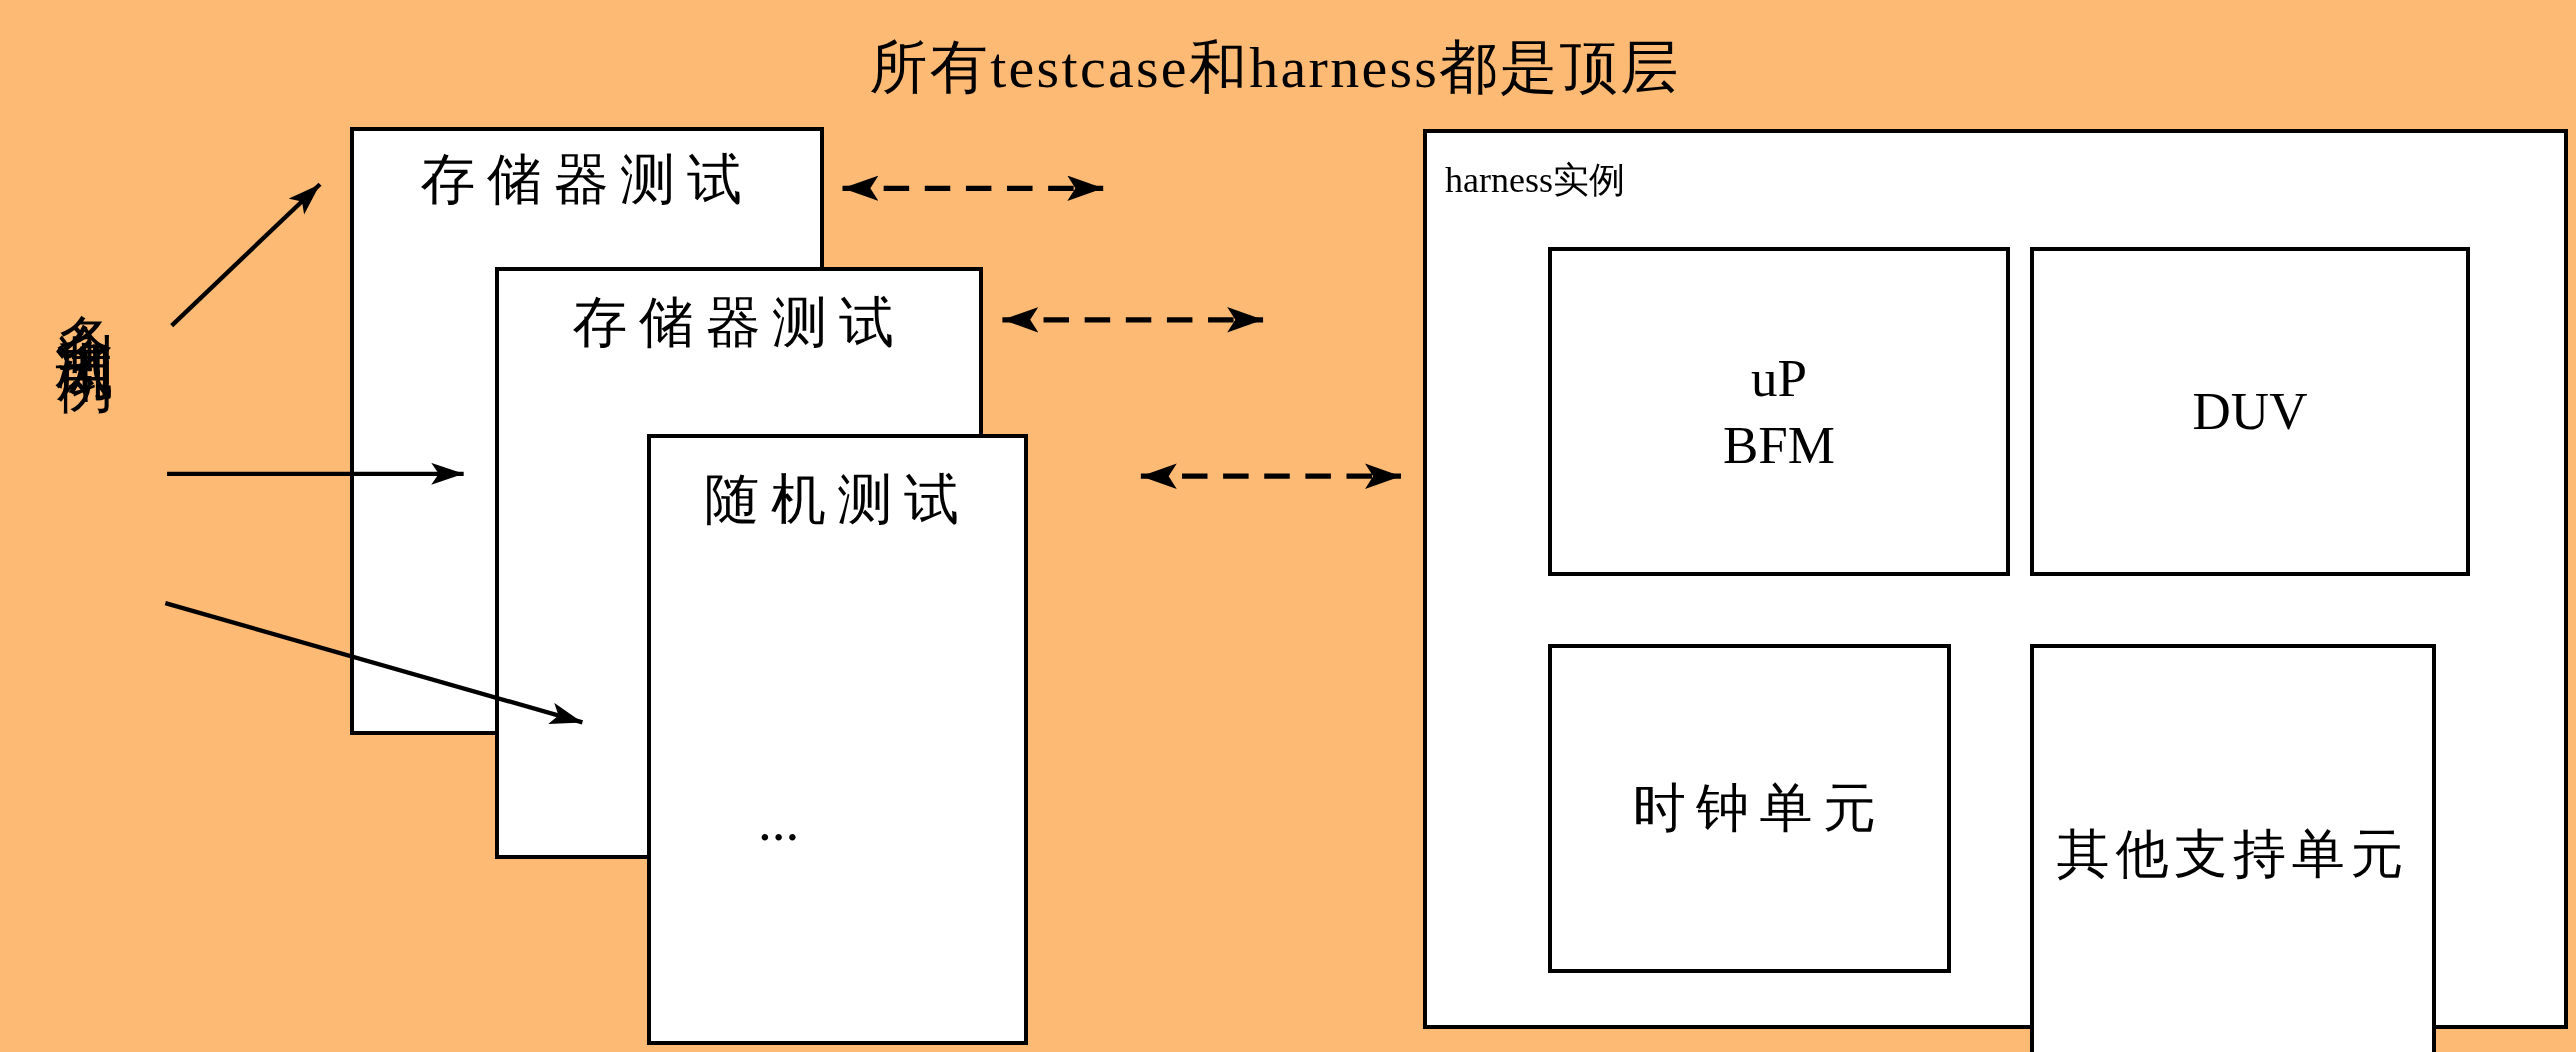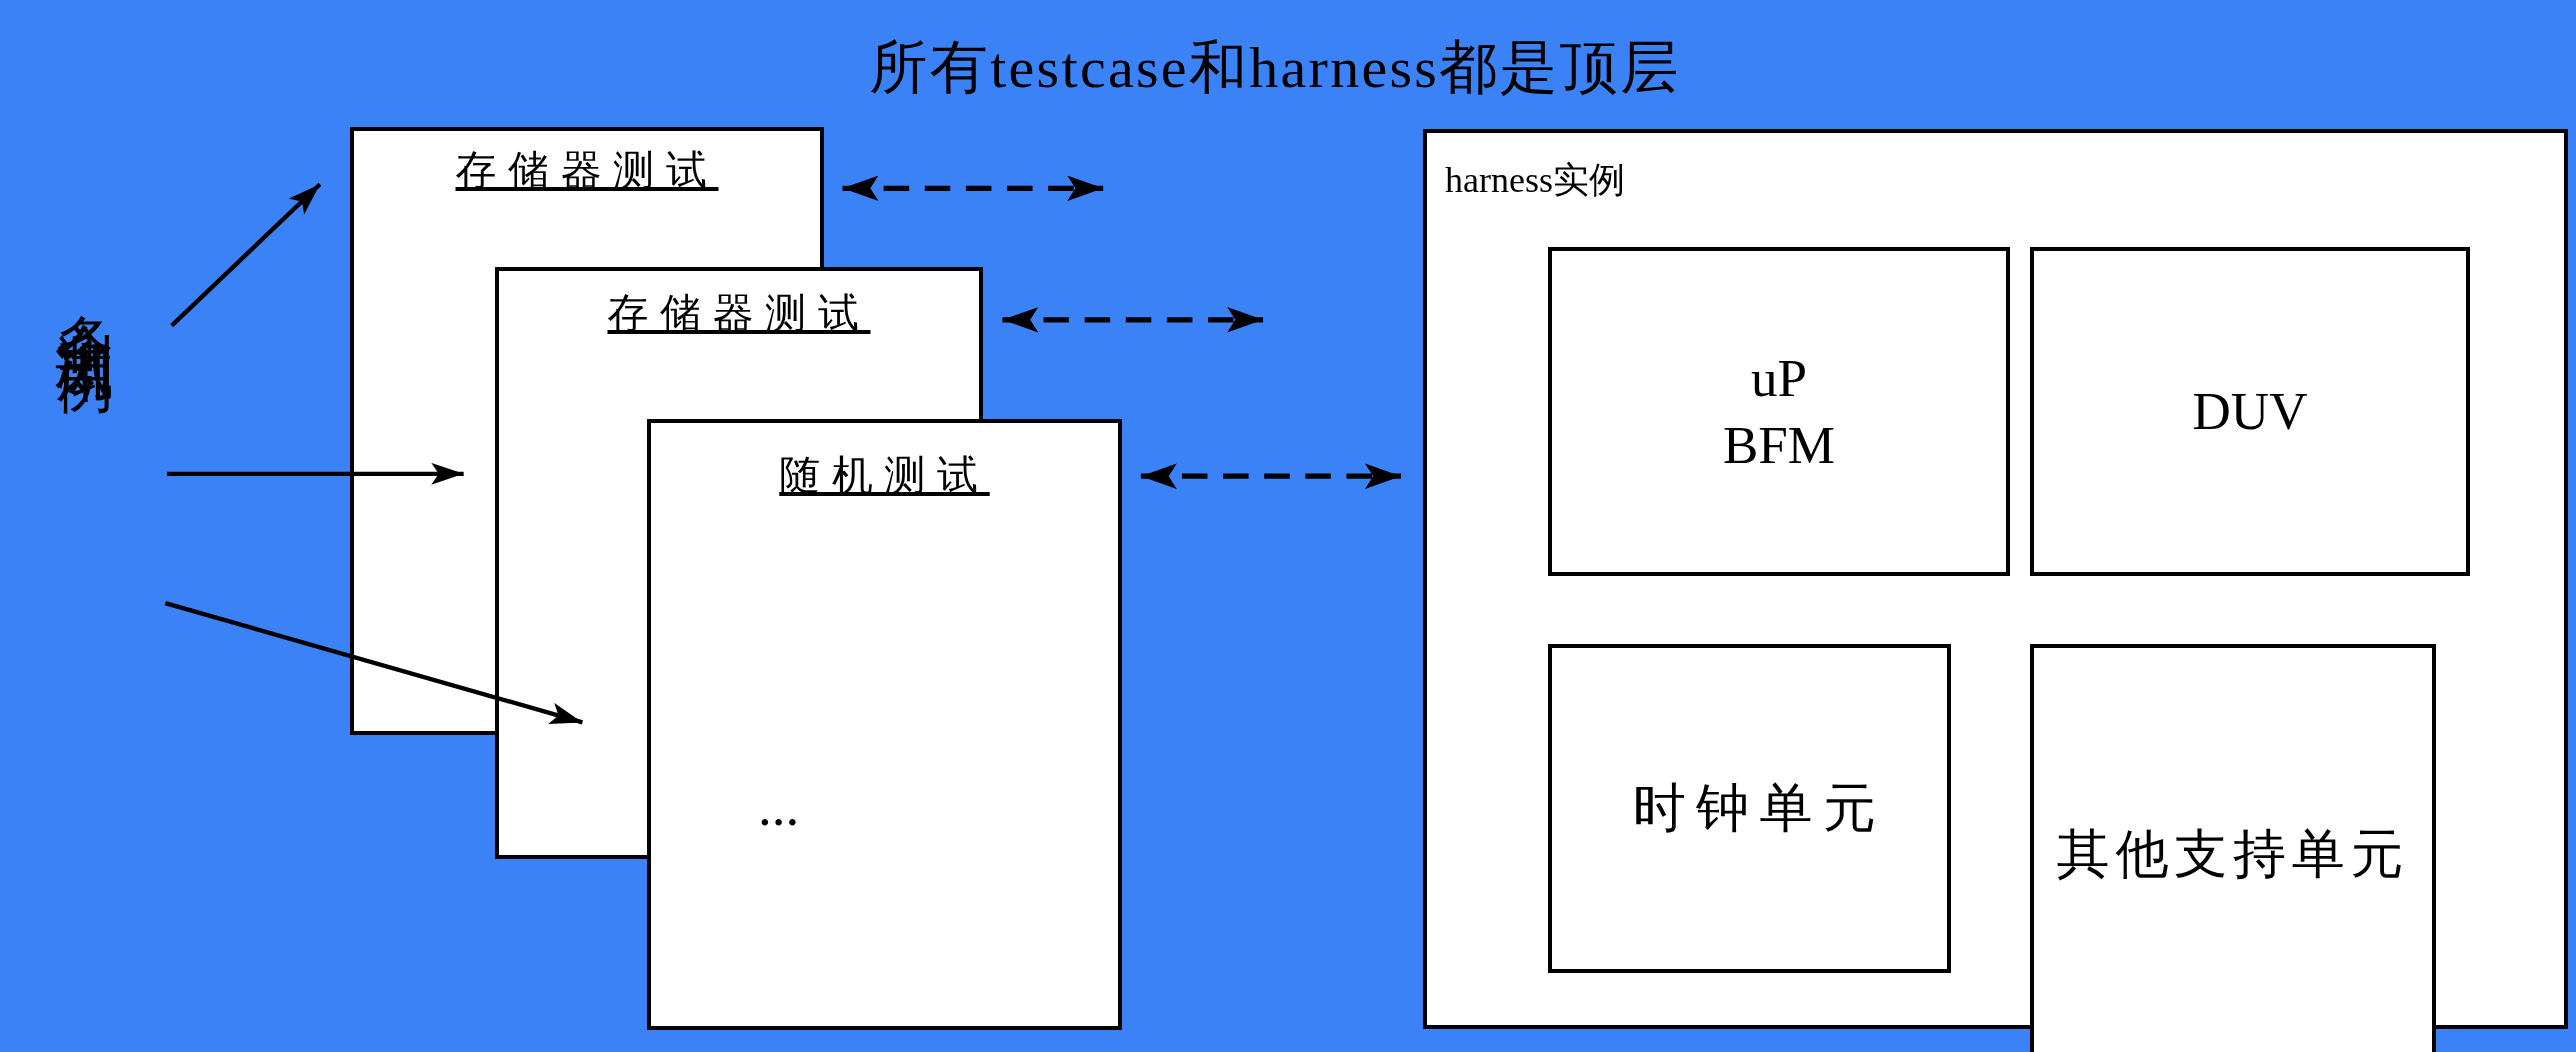--- a/index.html
+++ b/index.html
@@ -4,21 +4,21 @@
 <style>
   html, body {
     margin: 0;
     padding: 0;
     background: #ffffff;
   }
   #canvas {
     position: relative;
     width: 2576px;
     height: 1052px;
-    background: #3b82f6;
+    background: #fdba74;
     font-family: "Liberation Serif", "DejaVu Serif", serif;
     color: #000000;
     overflow: hidden;
   }
   .abs { position: absolute; }
 
   .title {
     top: 29px;
     left: 1275px;
     transform: translateX(-50%);
@@ -40,24 +40,23 @@
 
   .sheet {
     background: #ffffff;
     border: 4.6px solid #000000;
     box-sizing: border-box;
   }
   .sheet-label {
     position: absolute;
     left: 50%;
     transform: translateX(-50%);
-    font-size: 41px;
+    font-size: 55px;
     letter-spacing: 11.6px;
     white-space: nowrap;
-    text-decoration: underline;
   }
   .code-block {
     position: absolute;
     left: 107px;
     top: 209px;
     font-size: 55px;
     line-height: 70px;
     white-space: pre;
   }
 
@@ -109,21 +108,21 @@
   <div class="abs left-label">多个测试用例</div>
 
   <div class="abs sheet z1" style="left:350px; top:127px; width:474px; height:608px;">
     <div class="sheet-label" style="top:11.6px;">存储器测试</div>
   </div>
 
   <div class="abs sheet z2" style="left:495px; top:267px; width:488px; height:592px;">
     <div class="sheet-label" style="top:14.5px;">存储器测试</div>
   </div>
 
-  <div class="abs sheet z3" style="left:647px; top:419px; width:475px; height:611px;">
+  <div class="abs sheet z3" style="left:647px; top:434px; width:381px; height:611px;">
     <div class="sheet-label" style="top:25px;">随机测试</div>
     <div class="code-block">
       <div>...</div>
       
     </div>
   </div>
 
   <div class="abs sheet z1" style="left:1423px; top:129px; width:1145px; height:900px;">
     <div class="harness-label">harness实例</div>
 

